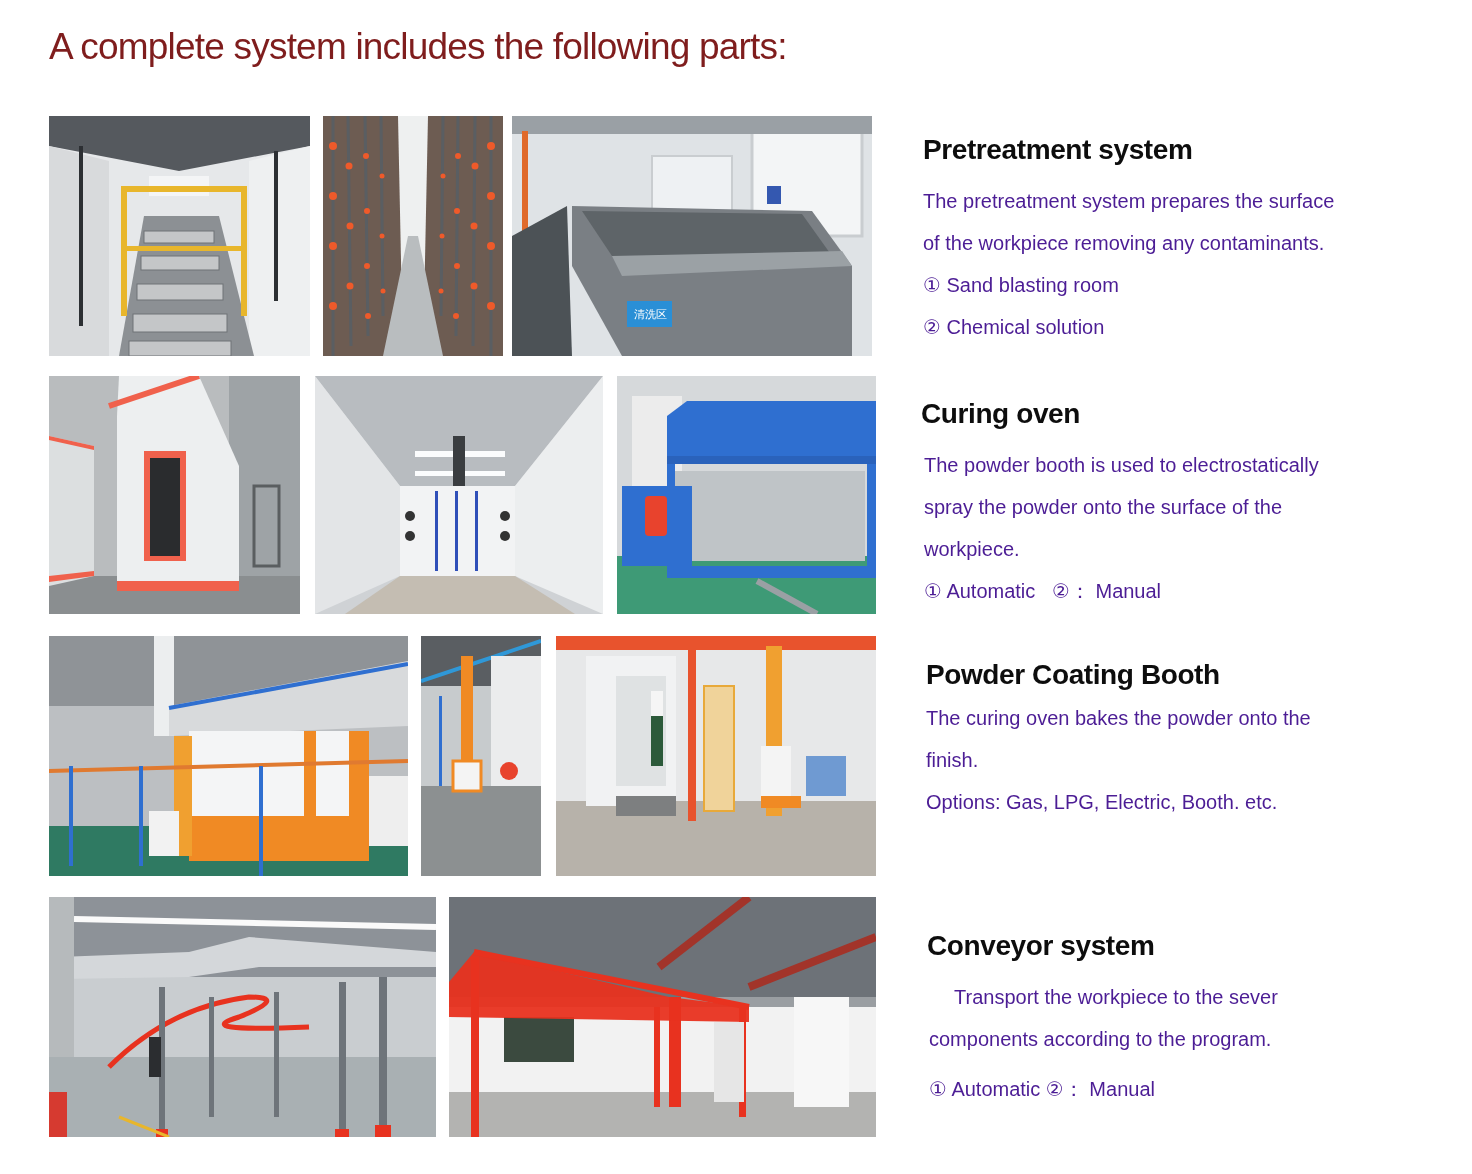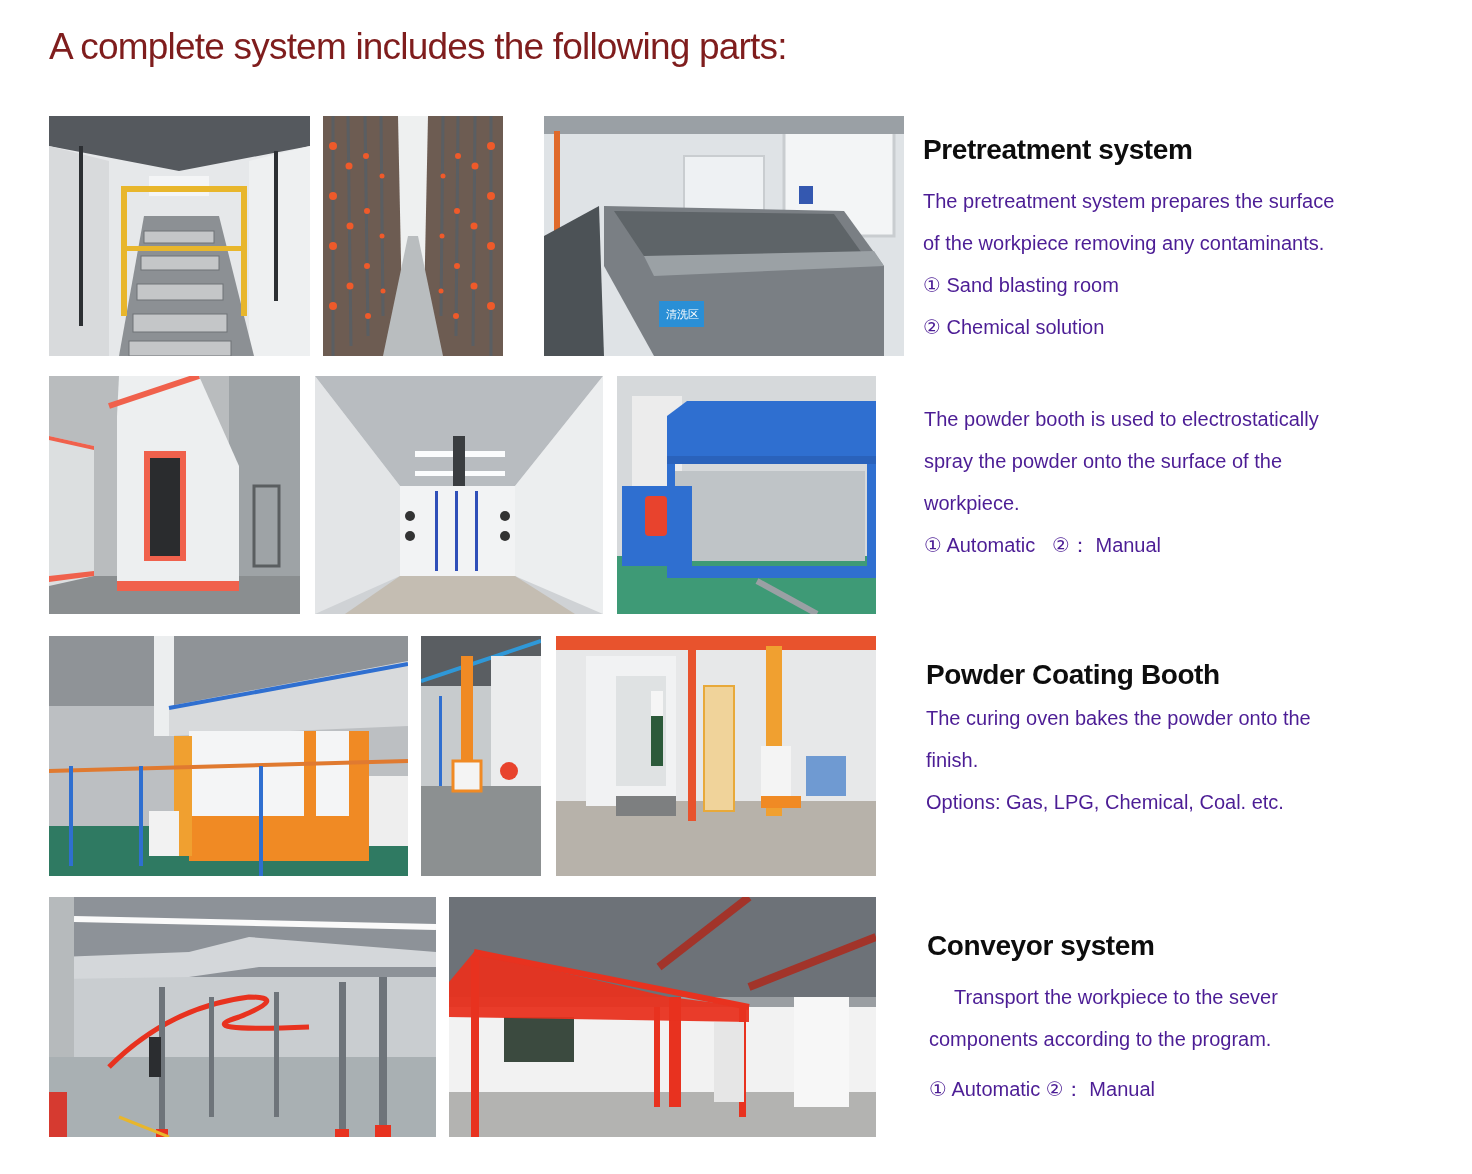--- a/index.html
+++ b/index.html
@@ -83,21 +83,21 @@
       <circle cx="152" cy="50" r="3.5"></circle>
         <circle cx="151" cy="110" r="3.5"></circle>
         <circle cx="151" cy="170" r="3.5"></circle>
       <circle cx="168" cy="30" r="4"></circle>
         <circle cx="168" cy="80" r="4"></circle>
         <circle cx="168" cy="130" r="4"></circle>
         <circle cx="168" cy="190" r="4"></circle>
     </g>
   </svg>
 </div>
-<div class="photo" style="left:544px;top:116px;width:360px;height:240px;">
+<div class="photo" style="left:512px;top:116px;width:360px;height:240px;">
   <svg viewBox="0 0 360 240" preserveAspectRatio="none">
     <rect width="360" height="240" fill="#dfe3e6"></rect>
     <rect x="240" y="10" width="110" height="110" fill="#f3f5f6" stroke="#c9cdd0" stroke-width="3"></rect>
     <rect x="140" y="40" width="80" height="60" fill="#eef1f3" stroke="#c9cdd0" stroke-width="2"></rect>
     <rect x="0" y="0" width="360" height="18" fill="#9aa0a5"></rect>
     <rect x="10" y="15" width="6" height="180" fill="#e06a2a"></rect>
     <polygon points="0,240 0,120 55,90 60,240" fill="#4c5256"></polygon>
     <polygon points="60,90 300,95 340,150 340,240 110,240 60,150" fill="#7a7f84"></polygon>
     <polygon points="70,95 290,98 320,140 100,140" fill="#5e6468"></polygon>
     <polygon points="100,140 330,135 340,150 110,160" fill="#9ba1a5"></polygon>
@@ -263,31 +263,32 @@
 
 <div class="section" style="left:923px;top:134px;">
   <h2>Pretreatment system</h2>
   <p>The pretreatment system prepares the surface</p>
   <p>of the workpiece removing any contaminants.</p>
   <p>① Sand blasting room</p>
   <p>② Chemical solution</p>
 </div>
 
 <div class="section" style="left:921px;top:398px;">
+  <h2>Curing oven</h2>
   <p style="padding-left:3px;">The powder booth is used to electrostatically</p>
   <p style="padding-left:3px;">spray the powder onto the surface of the</p>
   <p style="padding-left:3px;">workpiece.</p>
   <p style="padding-left:3px;">① Automatic &nbsp;&nbsp;②： Manual</p>
 </div>
 
 <div class="section" style="left:926px;top:659px;">
   <h2 style="margin-bottom:6px;">Powder Coating Booth</h2>
   <p>The curing oven bakes the powder onto the</p>
   <p>finish.</p>
-  <p>Options: Gas, LPG, Chemical, Coal. etc.</p>
+  <p>Options: Gas, LPG, Electric, Booth. etc.</p>
 </div>
 
 <div class="section" style="left:927px;top:930px;">
   <h2>Conveyor system</h2>
   <p style="padding-left:2px;margin-left:25px;">Transport the workpiece to the sever</p>
   <p style="padding-left:2px;">components according to the program.</p>
   <p style="padding-left:2px;margin-top:8px;">① Automatic ②： Manual</p>
 </div>
 
 </body></html>

